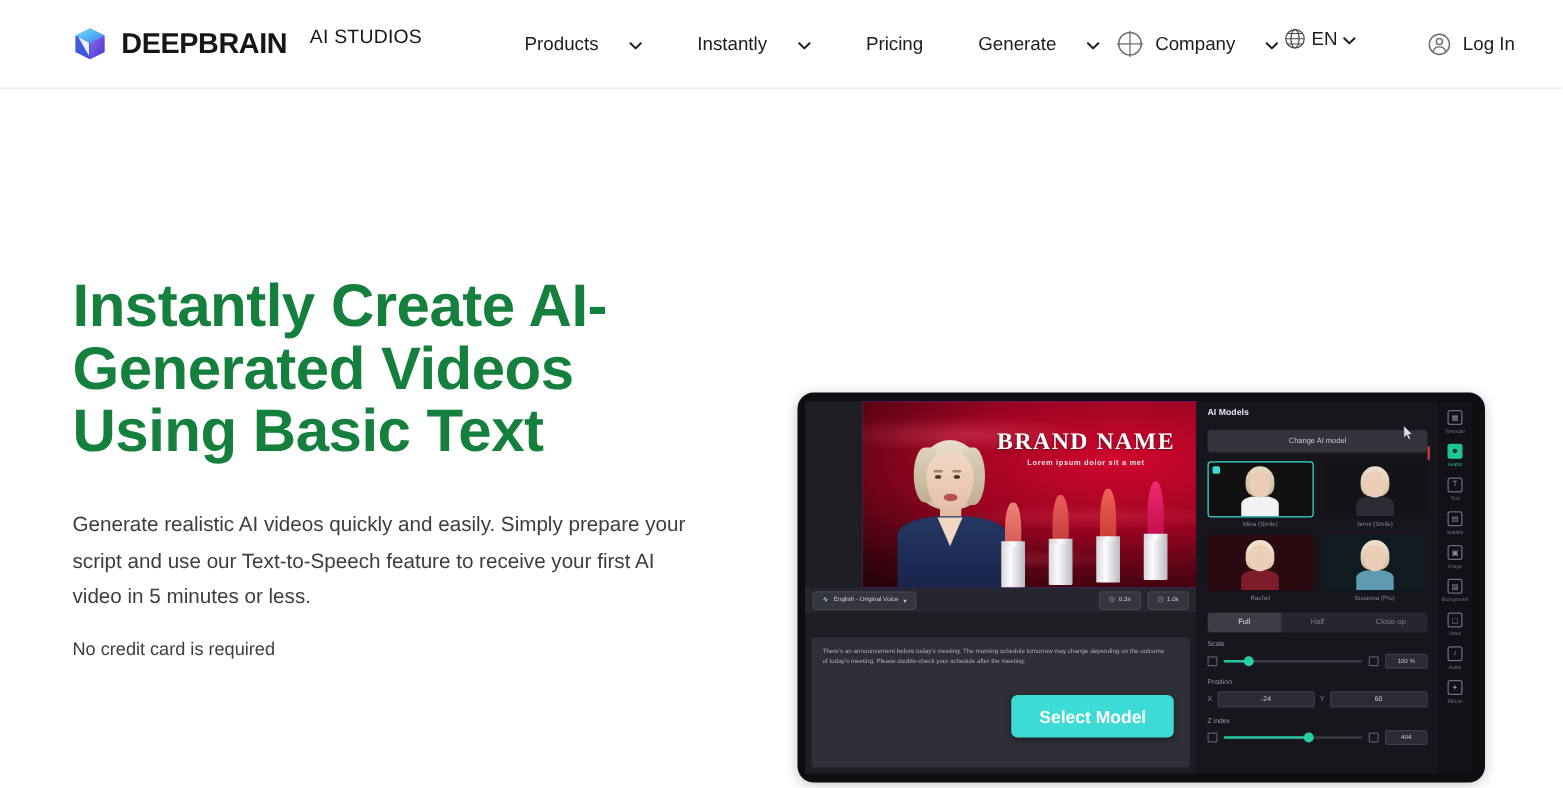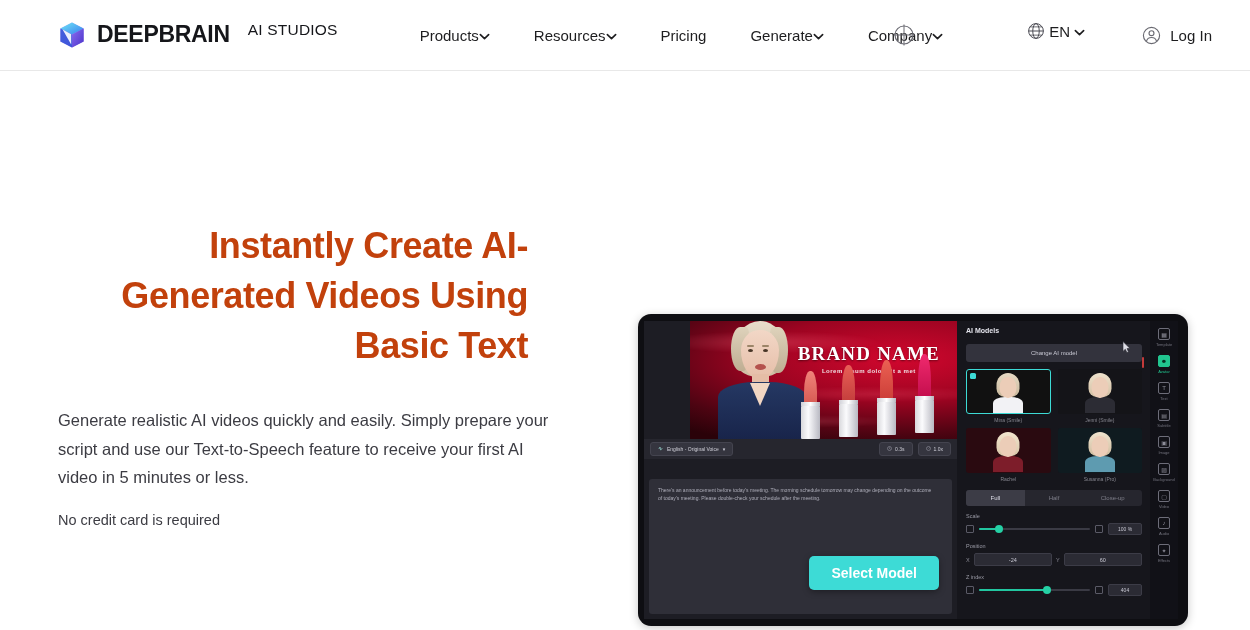--- a/index.html
+++ b/index.html
@@ -35,21 +35,21 @@
   .brand-sub{
     font-size:15.5px; font-weight:500; letter-spacing:0.2px;
     color:#15161a; margin-left:7px;
   }
 
   .main-nav{
     display:flex; align-items:center; margin-left:60px; gap:0;
   }
   .nav-item{
     position:relative;
-    display:flex; align-items:center; gap:0;
+    display:flex; align-items:center; gap:24px;
     font-size:15px; color:#1d1d1f; font-weight:400;
     padding:0 22px; cursor:pointer; white-space:nowrap;
   }
   .chev{ display:inline-block; width:11px; height:11px; position:relative; top:1px;}
   .chev svg{ display:block; }
 
   .header-right{
     position:absolute; right:16px; top:0; height:71px;
     display:flex; align-items:center; gap:0;
   }
@@ -79,24 +79,23 @@
   
   .hero{
     display:flex;
     padding:0 58px;
     height:559px;
   }
   .hero-left{
     width:560px; padding-top:150px;
   }
   h1.hero-title{
-    font-size:36px; line-height:50px; font-weight:bold;
-    color:#c2410c; letter-spacing:-0.4px;
+    font-size:48px; line-height:50px; font-weight:bold;
+    color:#15803d; letter-spacing:-0.4px;
     max-width:470px;
-    text-align:right;
   }
   .hero-desc{
     margin-top:35px;
     font-size:16.5px; line-height:28.5px; color:#3c3c43;
     max-width:500px;
   }
   .hero-cta{
     margin-top:62px;
     display:inline-block;
     background:#1757c8; color:#fff;
@@ -129,21 +128,21 @@
     display:flex;
     position:relative;
   }
   
   .canvas-col{
     width:313px; background:#1d1d24;
     display:flex; flex-direction:column;
     position:relative;
   }
   .stage{
-    height:118px; position:relative; overflow:hidden;
+    height:149px; position:relative; overflow:hidden;
     background:#6d28d9;
     margin-left:46px;
   }
   .stage-bg{
     position:absolute; inset:0;
     background:
       radial-gradient(ellipse 120% 80% at 78% 32%, #d1072e 0%, #9c0421 45%, #4d0412 80%, #2a0209 100%);
   }
   .silk{
     position:absolute; inset:0; opacity:.55;
@@ -388,21 +387,21 @@
   <nav class="main-nav">
     <div class="nav-item">
       <span>Products</span>
       <span class="chev">
         <svg width="11" height="11" viewBox="0 0 12 12">
             <path d="M1.5 4 L6 8.4 L10.5 4" fill="none" stroke="#1d1d1f" stroke-width="1.8" stroke-linecap="round" stroke-linejoin="round"></path>
           </svg>
       </span>
     </div>
     <div class="nav-item">
-      <span>Resources</span>
+      <span>Instantly</span>
       <span class="chev">
         <svg width="11" height="11" viewBox="0 0 12 12">
             <path d="M1.5 4 L6 8.4 L10.5 4" fill="none" stroke="#1d1d1f" stroke-width="1.8" stroke-linecap="round" stroke-linejoin="round"></path>
           </svg>
       </span>
     </div>
     <div class="nav-item">
       <span>Pricing</span>
     </div>
     <div class="nav-item">

